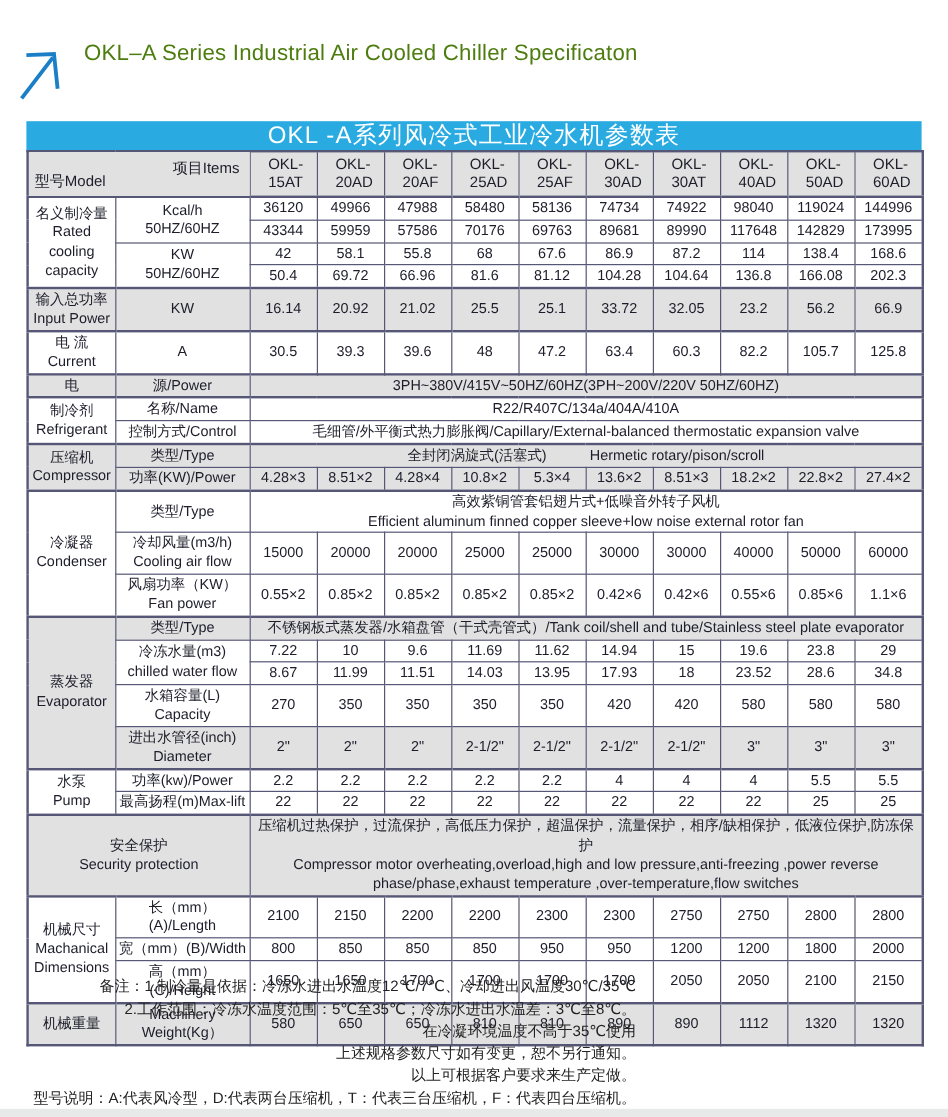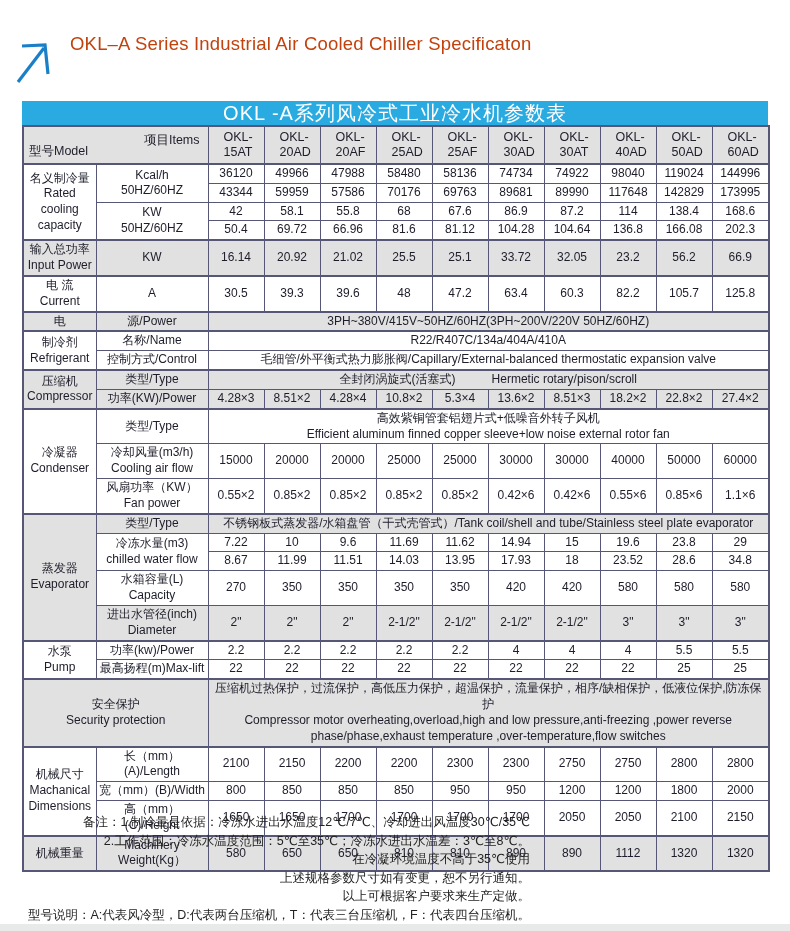--- a/index.html
+++ b/index.html
@@ -4,21 +4,21 @@
 <style>
   html,body{margin:0;padding:0;}
   body{width:790px;height:931px;background:#ffffff;font-family:"Liberation Sans","DejaVu Sans",sans-serif;color:#222;}
   .page{position:relative;width:790px;height:931px;overflow:hidden;background:#fff;}
 
   
   .hdr{position:absolute;top:30px;left:14px;display:flex;align-items:flex-start;}
   .hdr svg{margin-top:8px;}
   .hdr-text{margin-left:14px;}
   .title-cn{font-size:29px;font-weight:bold;color:#111;letter-spacing:1px;line-height:1.15;}
-  .title-en{font-size:18.5px;color:#c2410c;margin-top:3px;letter-spacing:0.2px;}
+  .title-en{font-size:18.5px;color:#4d7c0f;margin-top:3px;letter-spacing:0.2px;}
 
   
   .banner{position:absolute;top:101px;left:22px;width:746px;height:24px;background:#29abe2;
           color:#fff;font-size:20px;text-align:center;line-height:24px;letter-spacing:1px;box-sizing:border-box;}
 
   
   table.spec{position:absolute;top:125px;left:22px;width:746px;border-collapse:collapse;table-layout:fixed;
              border:2px solid #565676;}
   table.spec th,table.spec td{border:1px solid #565676;font-weight:normal;color:#1d1d2b;
              text-align:center;vertical-align:middle;padding:1px 2px;line-height:1.32;font-size:12px;

